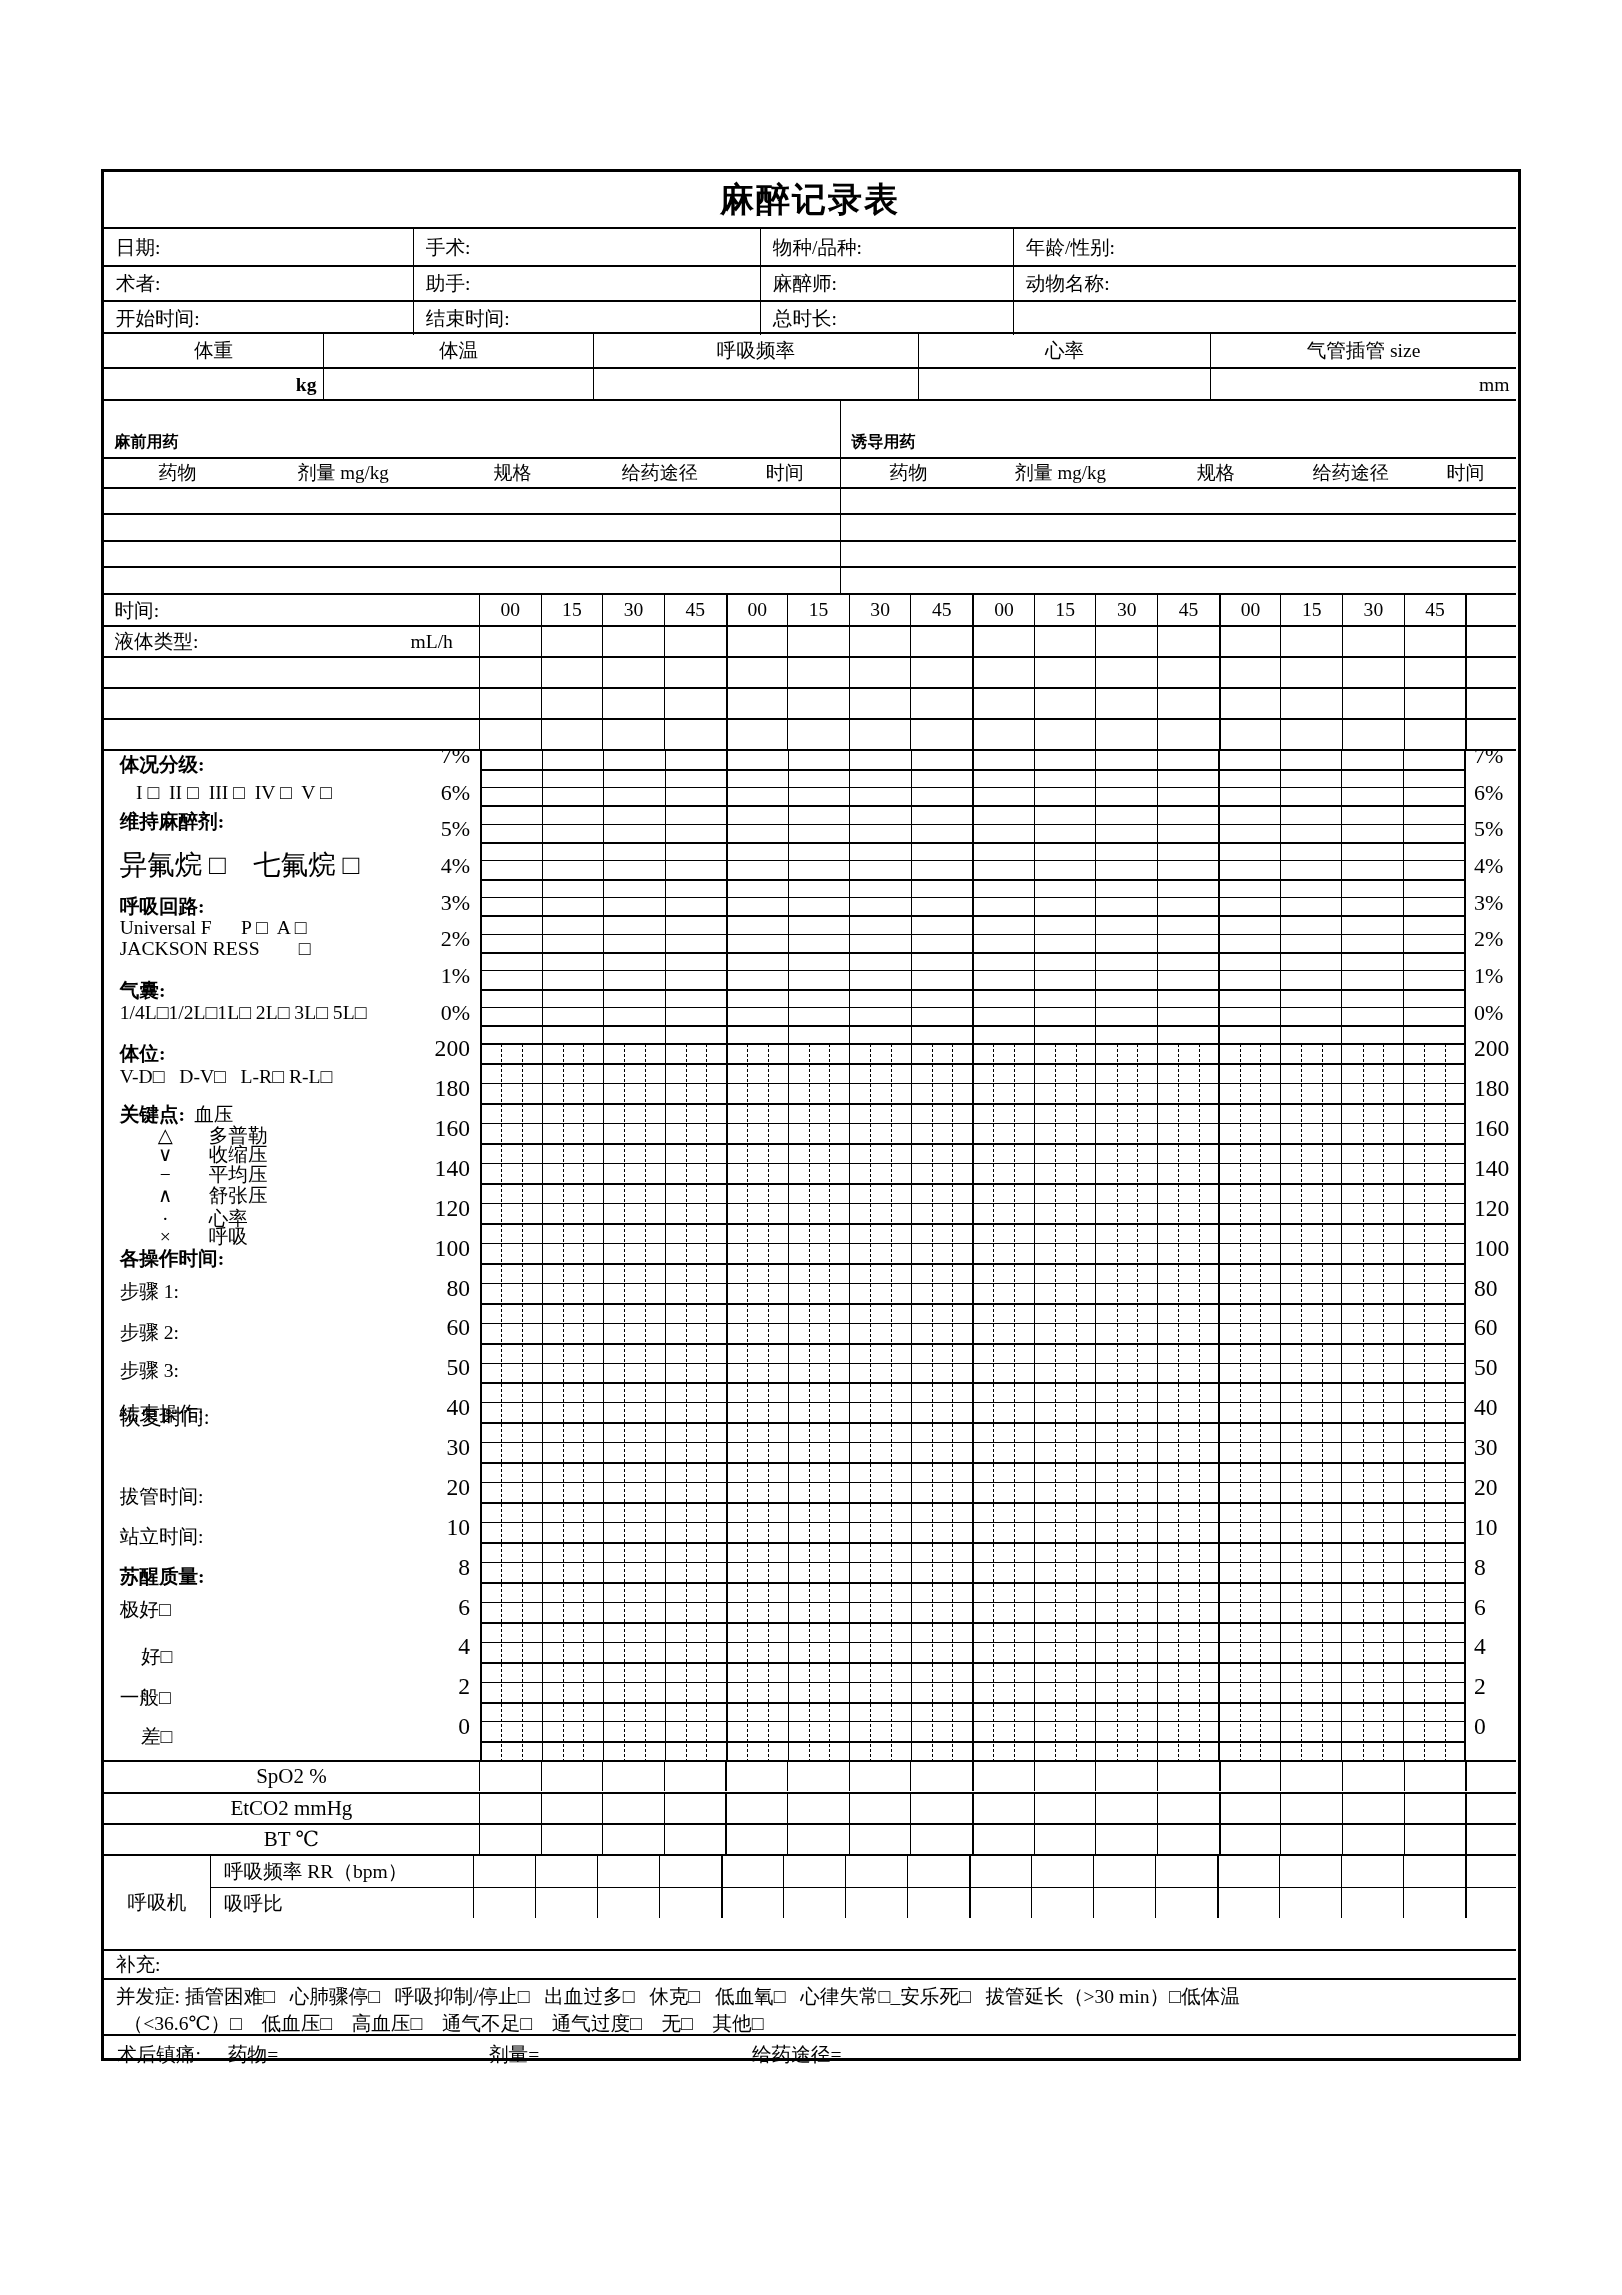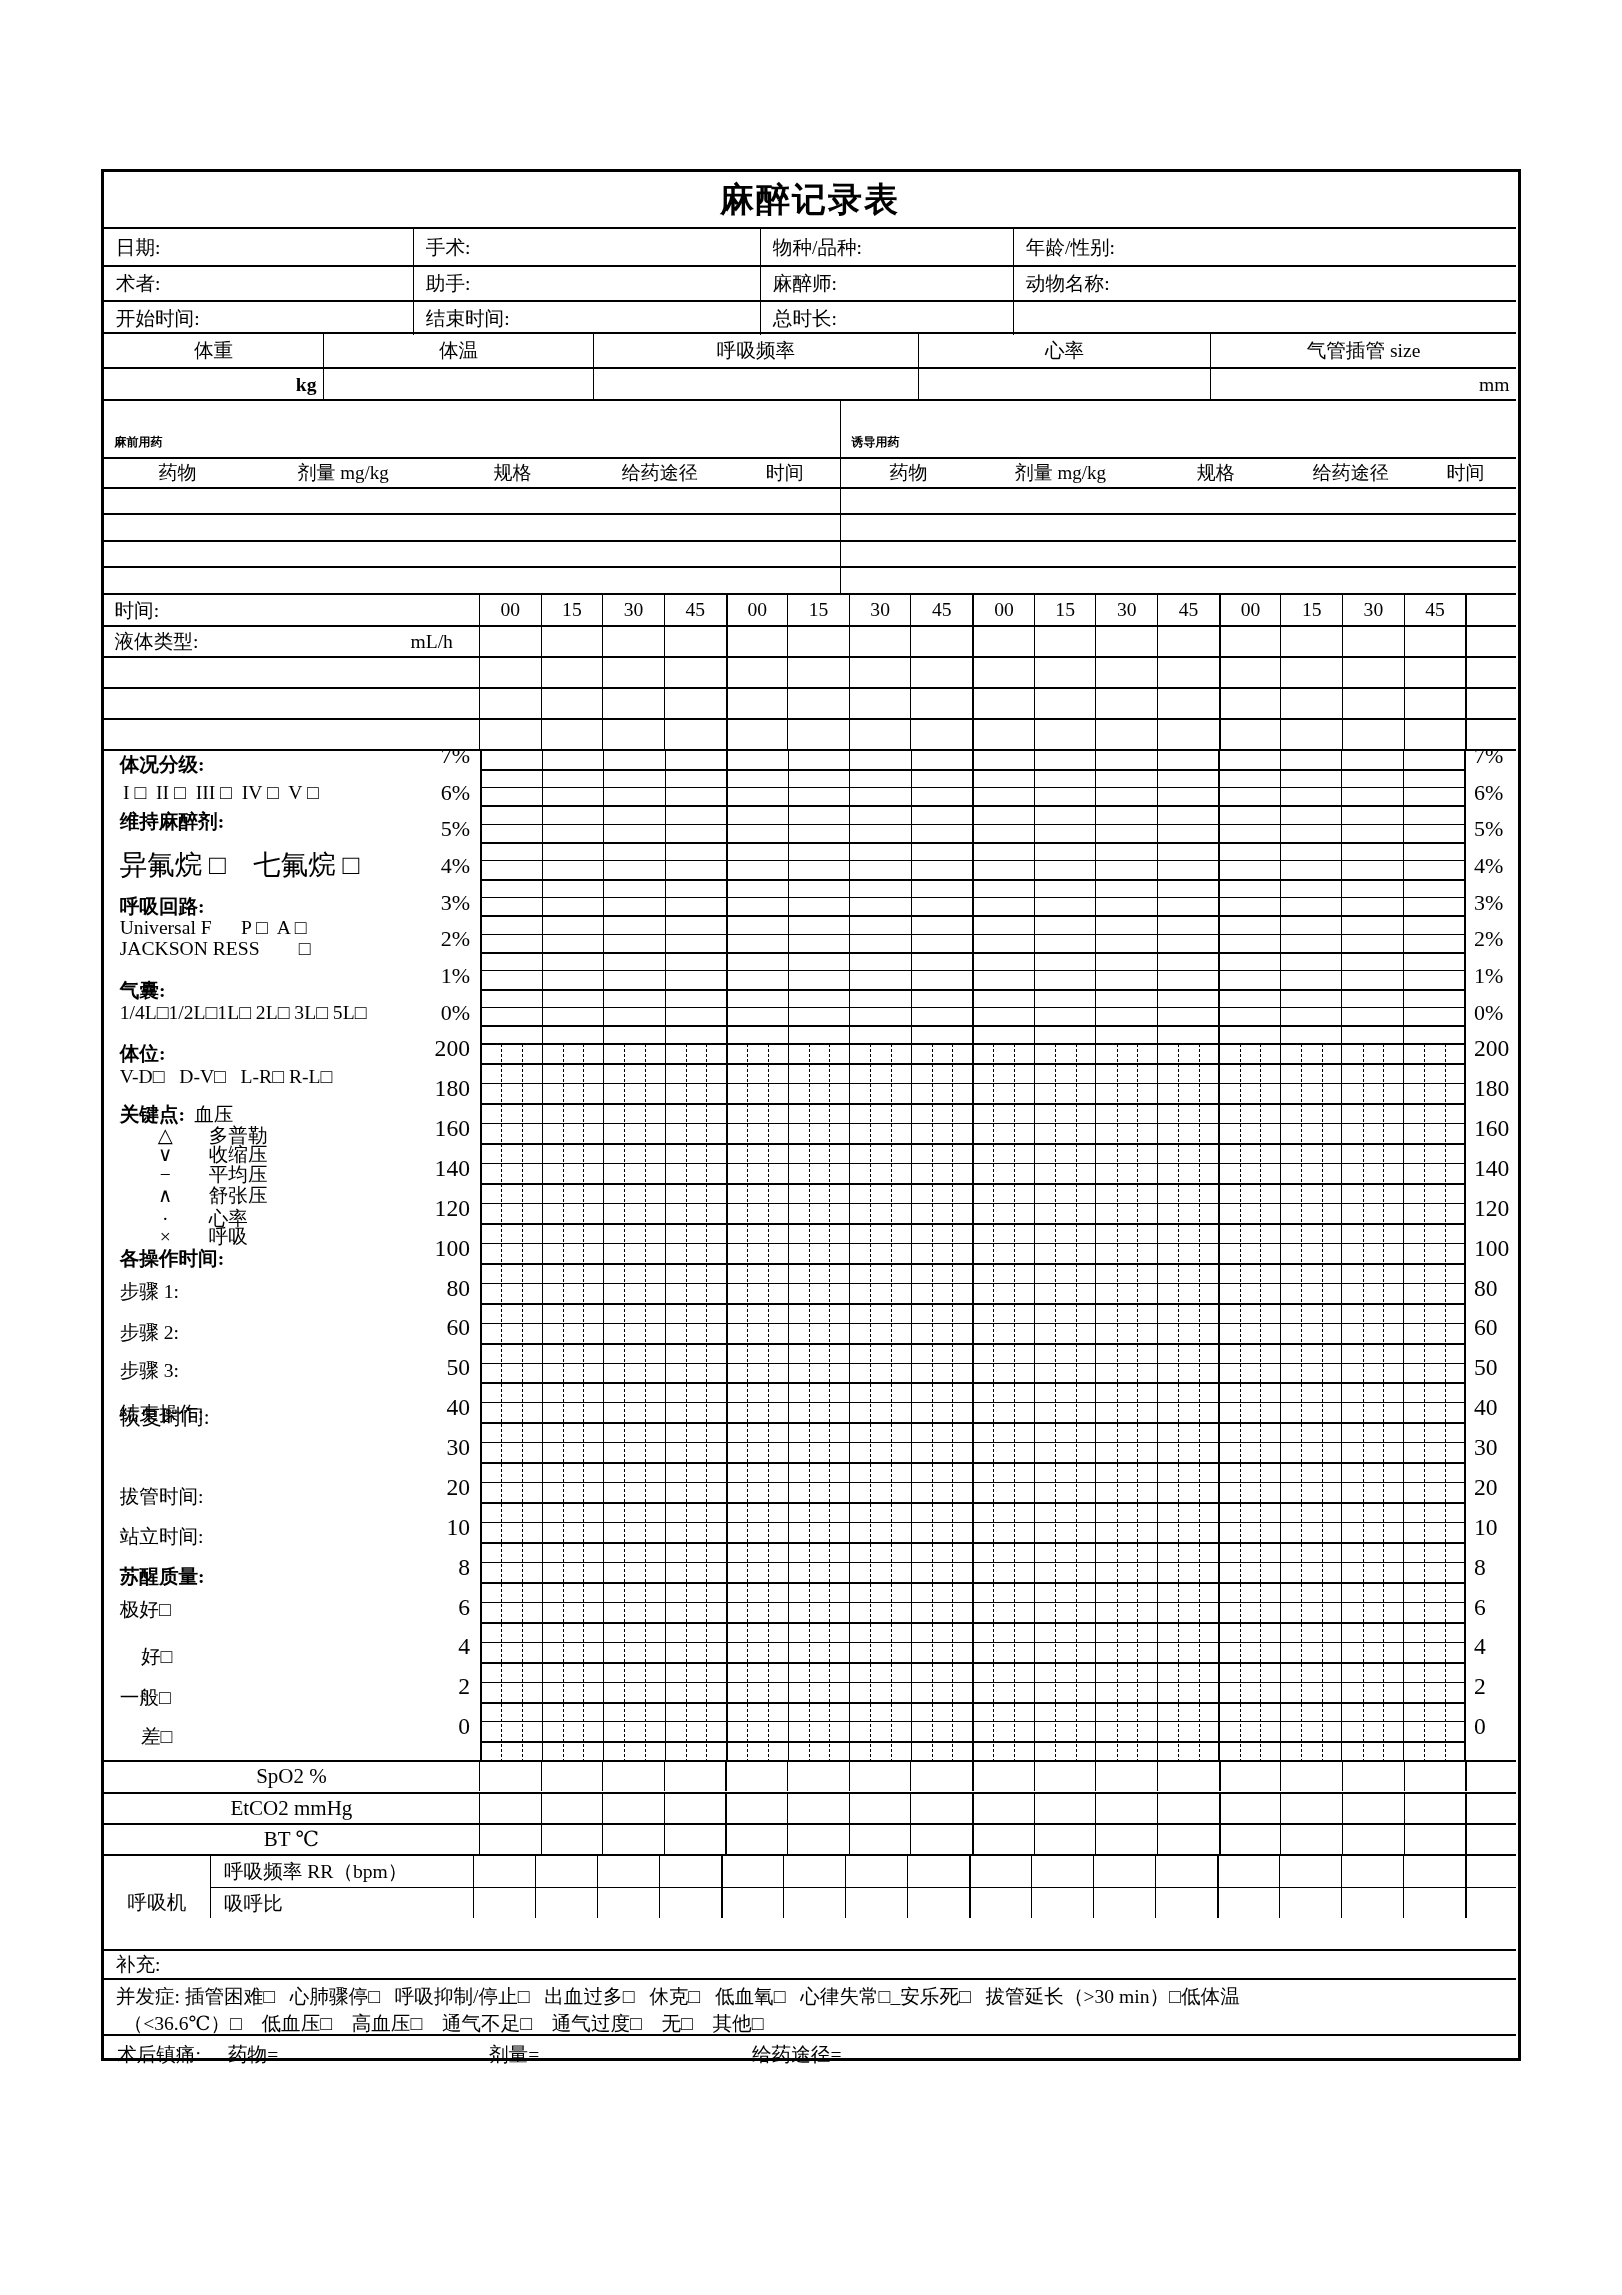--- a/index.html
+++ b/index.html
@@ -12,21 +12,21 @@
   .bl2{border-left:1.3px solid #000;}
   .title{height:55px;display:flex;align-items:center;justify-content:center;font-size:34px;font-weight:bold;letter-spacing:2px;}
   .info-row{height:35px;}
   .info-row.first{height:36px;}
   .info-cell{padding-left:11.8px;}
   .vit-head{height:33px;}
   .vit-val{height:34px;}
   .vit-cell{justify-content:center;}
   .vit-unit{justify-content:flex-end;padding-right:6.5px;}
   .med-half{display:flex;flex-direction:column;box-sizing:border-box;}
-  .med-title{height:33px;display:flex;align-items:center;padding-left:10.5px;font-size:12px;font-weight:bold;box-sizing:border-box;margin-top:28px;}
+  .med-title{height:33px;display:flex;align-items:center;padding-left:10.5px;font-size:16px;font-weight:bold;box-sizing:border-box;margin-top:28px;}
   .med-cols{height:35px;display:flex;border-top:2px solid #000;box-sizing:border-box;}
   .med-col{display:flex;align-items:center;justify-content:center;font-size:19px;box-sizing:border-box;white-space:pre;}
   .med-empty{height:31px;border-top:2px solid #000;box-sizing:border-box;}
   .grow{display:flex;box-sizing:border-box;height:100%;}
   .glabel{width:377px;box-sizing:border-box;display:flex;align-items:center;padding-left:10.5px;font-size:19.6px;white-space:pre;}
   .gc{width:62px;box-sizing:border-box;border-left:1.3px solid #000;display:flex;align-items:center;justify-content:center;font-size:19.6px;}
   .gc.hb{border-left-width:2px;}
   .gc.gut{width:51px;border-left-width:2px;}
   .mlabel{width:377px;box-sizing:border-box;display:flex;align-items:center;justify-content:center;font-size:21px;white-space:pre;}
   .chartzone{position:relative;overflow:hidden;}
@@ -385,21 +385,21 @@
       <div class="axlab" style="left: 1370px; width: 41px; top: 803px; font-size: 23.6px;">8</div>
       <div class="axlab left" style="left: 0px; width: 366px; top: 843px; font-size: 23.6px; text-align: right;">6</div>
       <div class="axlab" style="left: 1370px; width: 41px; top: 843px; font-size: 23.6px;">6</div>
       <div class="axlab left" style="left: 0px; width: 366px; top: 882px; font-size: 23.6px; text-align: right;">4</div>
       <div class="axlab" style="left: 1370px; width: 41px; top: 882px; font-size: 23.6px;">4</div>
       <div class="axlab left" style="left: 0px; width: 366px; top: 922px; font-size: 23.6px; text-align: right;">2</div>
       <div class="axlab" style="left: 1370px; width: 41px; top: 922px; font-size: 23.6px;">2</div>
       <div class="axlab left" style="left: 0px; width: 366px; top: 962px; font-size: 23.6px; text-align: right;">0</div>
       <div class="axlab" style="left: 1370px; width: 41px; top: 962px; font-size: 23.6px;">0</div>
       <div class="sbitem bold" style="left: 15.7px; top: 2.6px; font-size: 19.6px;">体况分级:</div>
-      <div class="sbitem" style="left: 19px; top: 31px; font-size: 19.6px;">I □  II □  III □  IV □  V □</div>
+      <div class="sbitem" style="left: 32px; top: 31px; font-size: 19.6px;">I □  II □  III □  IV □  V □</div>
       <div class="sbitem bold" style="left: 15.7px; top: 60px; font-size: 19.6px;">维持麻醉剂:</div>
       <div class="sbitem" style="left: 15.7px; top: 98px; font-size: 27.5px;">异氟烷 □    七氟烷 □</div>
       <div class="sbitem bold" style="left: 15.7px; top: 145px; font-size: 19.6px;">呼吸回路:</div>
       <div class="sbitem" style="left: 15.7px; top: 166px; font-size: 19.6px;">Universal F      P □  A □</div>
       <div class="sbitem" style="left: 15.7px; top: 187px; font-size: 19.6px;">JACKSON RESS        □</div>
       <div class="sbitem bold" style="left: 15.7px; top: 229px; font-size: 19.6px;">气囊:</div>
       <div class="sbitem" style="left: 15.7px; top: 251px; font-size: 19.6px;">1/4L□1/2L□1L□ 2L□ 3L□ 5L□</div>
       <div class="sbitem bold" style="left: 15.7px; top: 292px; font-size: 19.6px;">体位:</div>
       <div class="sbitem" style="left: 15.7px; top: 315px; font-size: 19.6px;">V-D□   D-V□   L-R□ R-L□</div>
       <div class="sbitem bold" style="left: 15.7px; top: 353px; font-size: 19.6px;"><span>关键点:</span><span style="font-weight: normal; margin-left: 9.2px;">血压</span></div>

